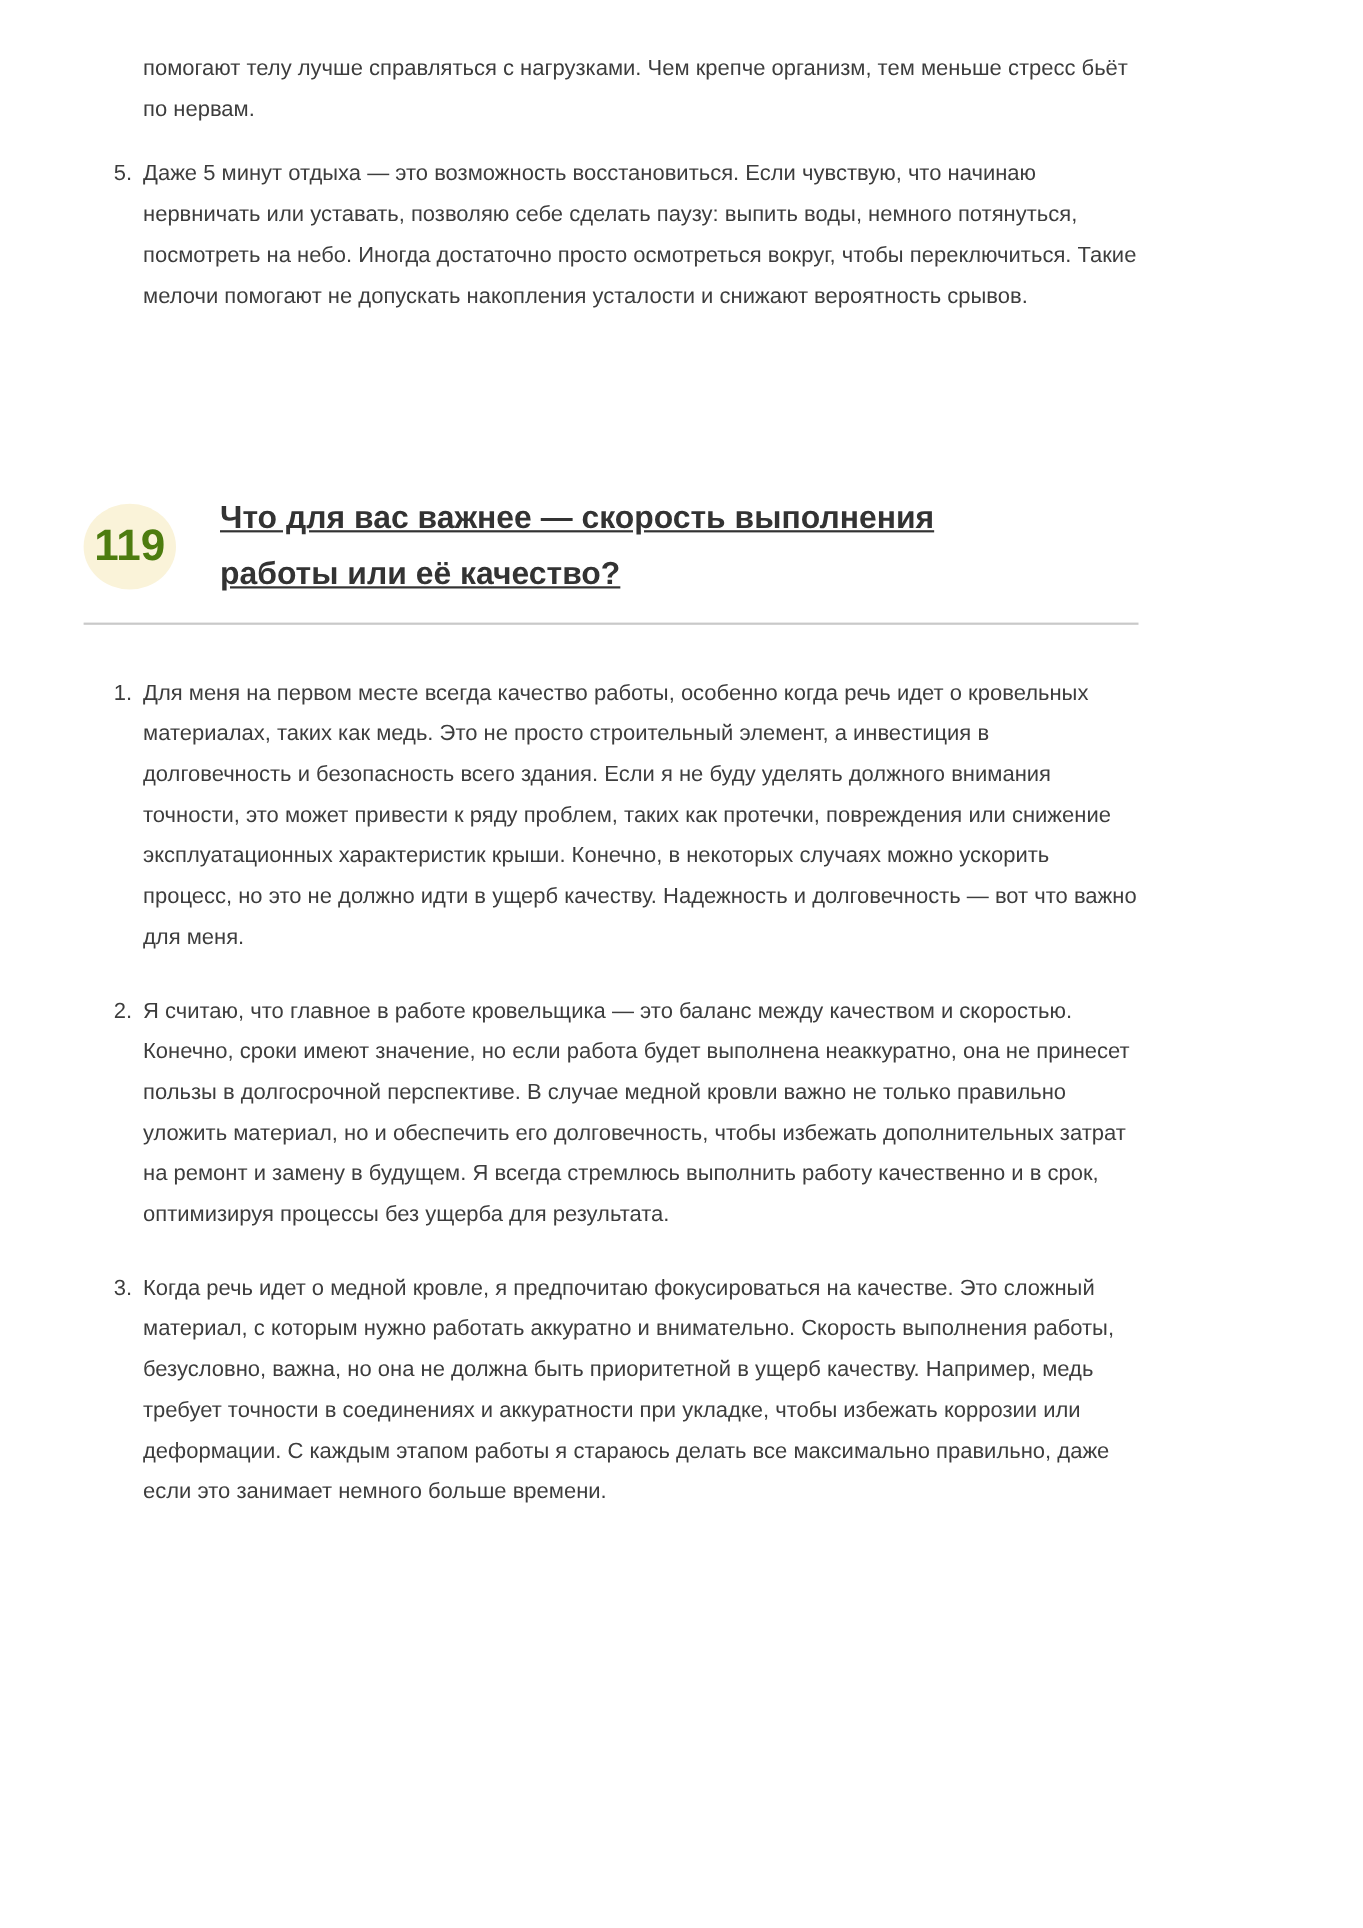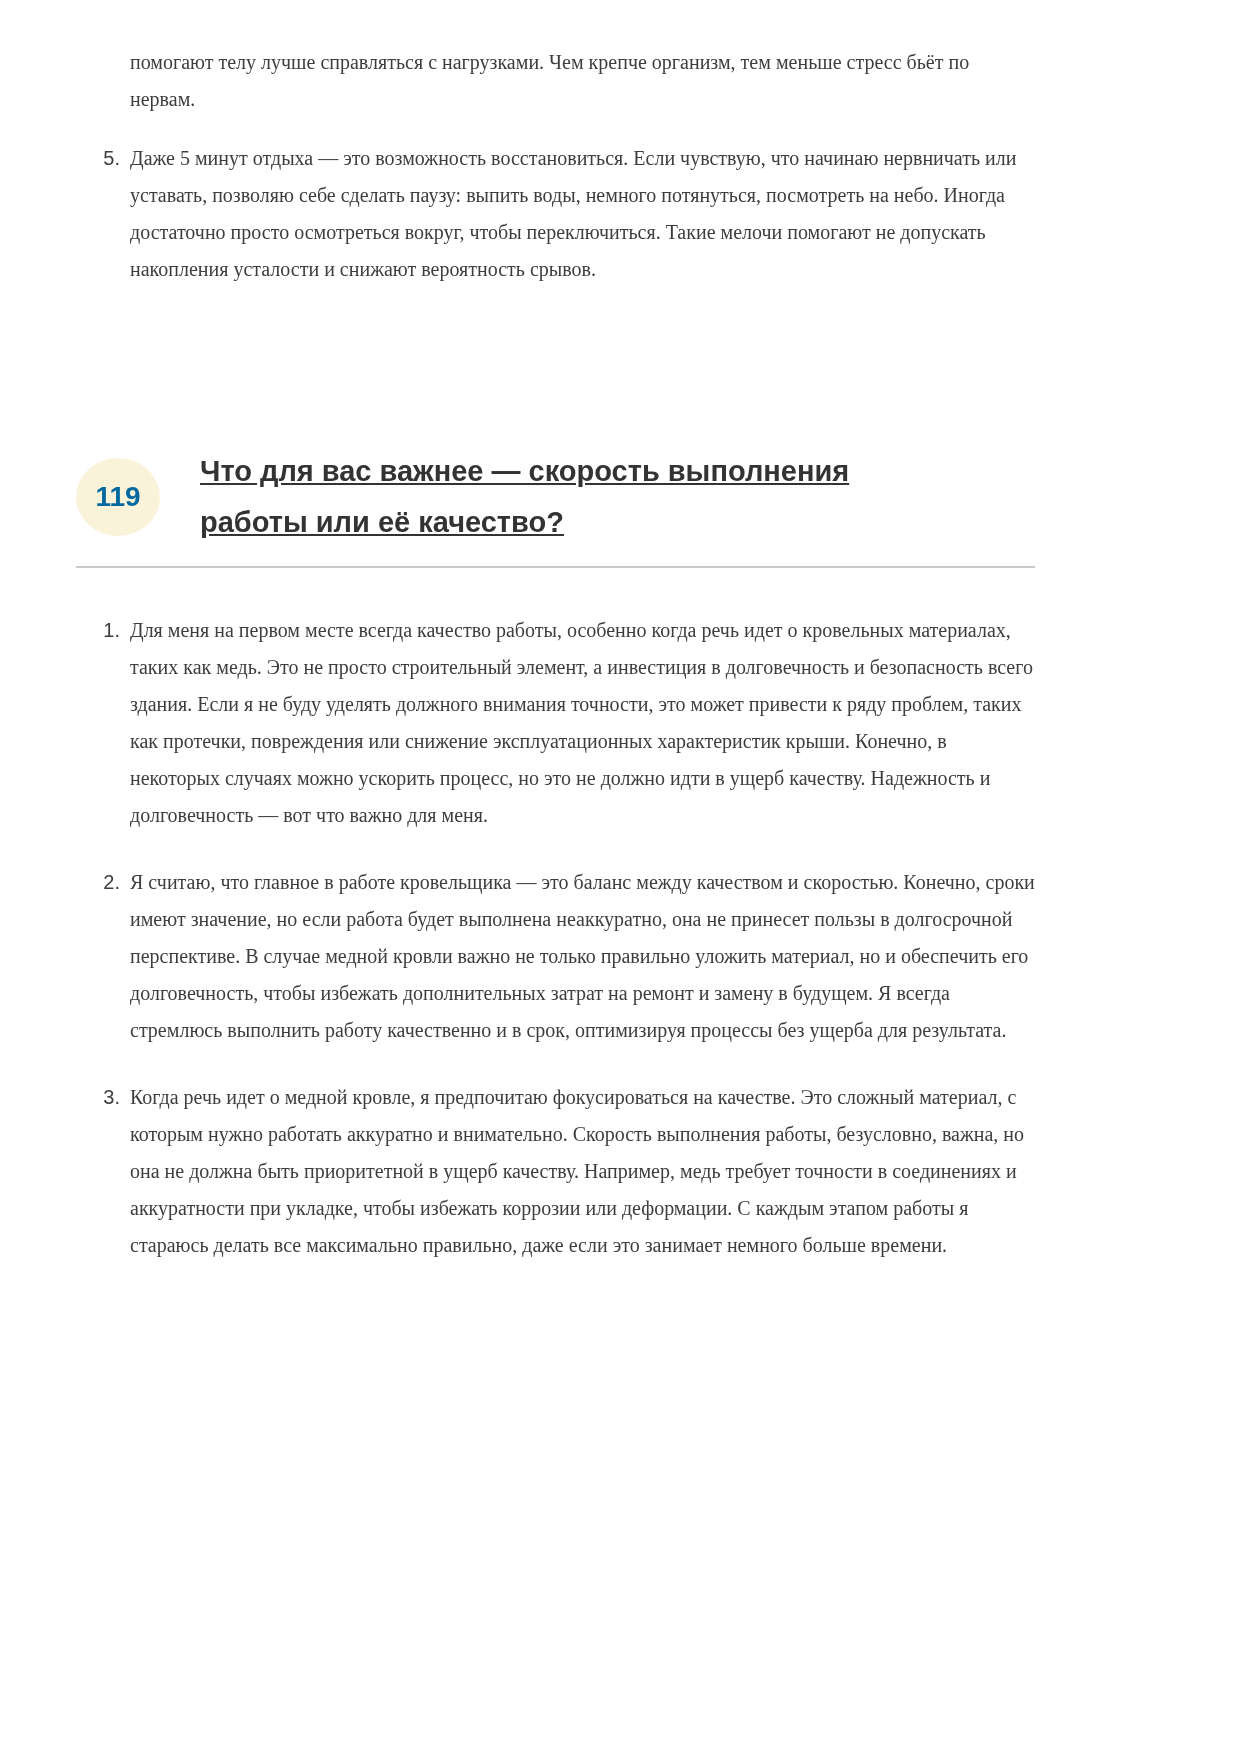--- a/index.html
+++ b/index.html
@@ -20,21 +20,20 @@
     min-height: 1753px;
     background: #ffffff;
     padding: 44px 204px 60px 76px;
   }
 
   
   .body-text {
     font-size: 20px;
     line-height: 1.85;
     color: #3d3d3d;
-    font-family: Liberation Serif, serif;
   }
 
   
   .continuation {
     margin-left: 54px;
     margin-bottom: 22px;
   }
 
   
   .list-row {
@@ -74,23 +73,23 @@
 
   .question-badge {
     flex: 0 0 auto;
     width: 84px;
     height: 78px;
     border-radius: 50%;
     background: #faf3d9;
     display: flex;
     align-items: center;
     justify-content: center;
-    font-size: 28px;
+    font-size: 40px;
     font-weight: 700;
-    color: #0369a1;
+    color: #4d7c0f;
   }
 
   .question-title {
     margin-left: 40px;
     max-width: 760px;
     font-size: 29px;
     font-weight: 700;
     line-height: 1.75;
     color: #333333;
     text-decoration: underline;

